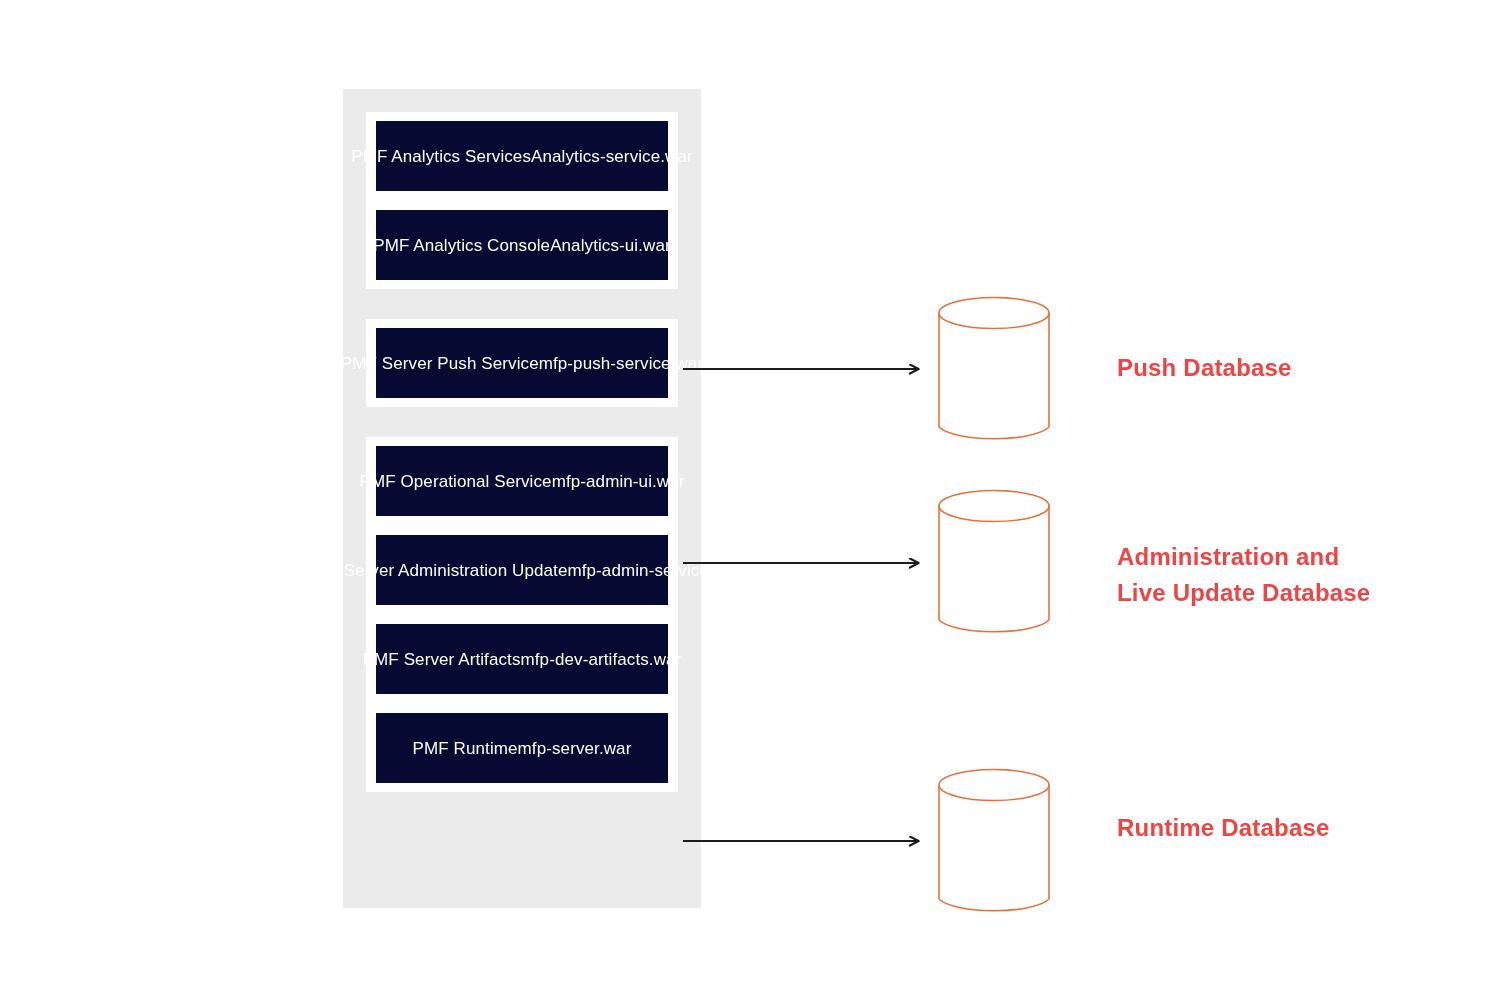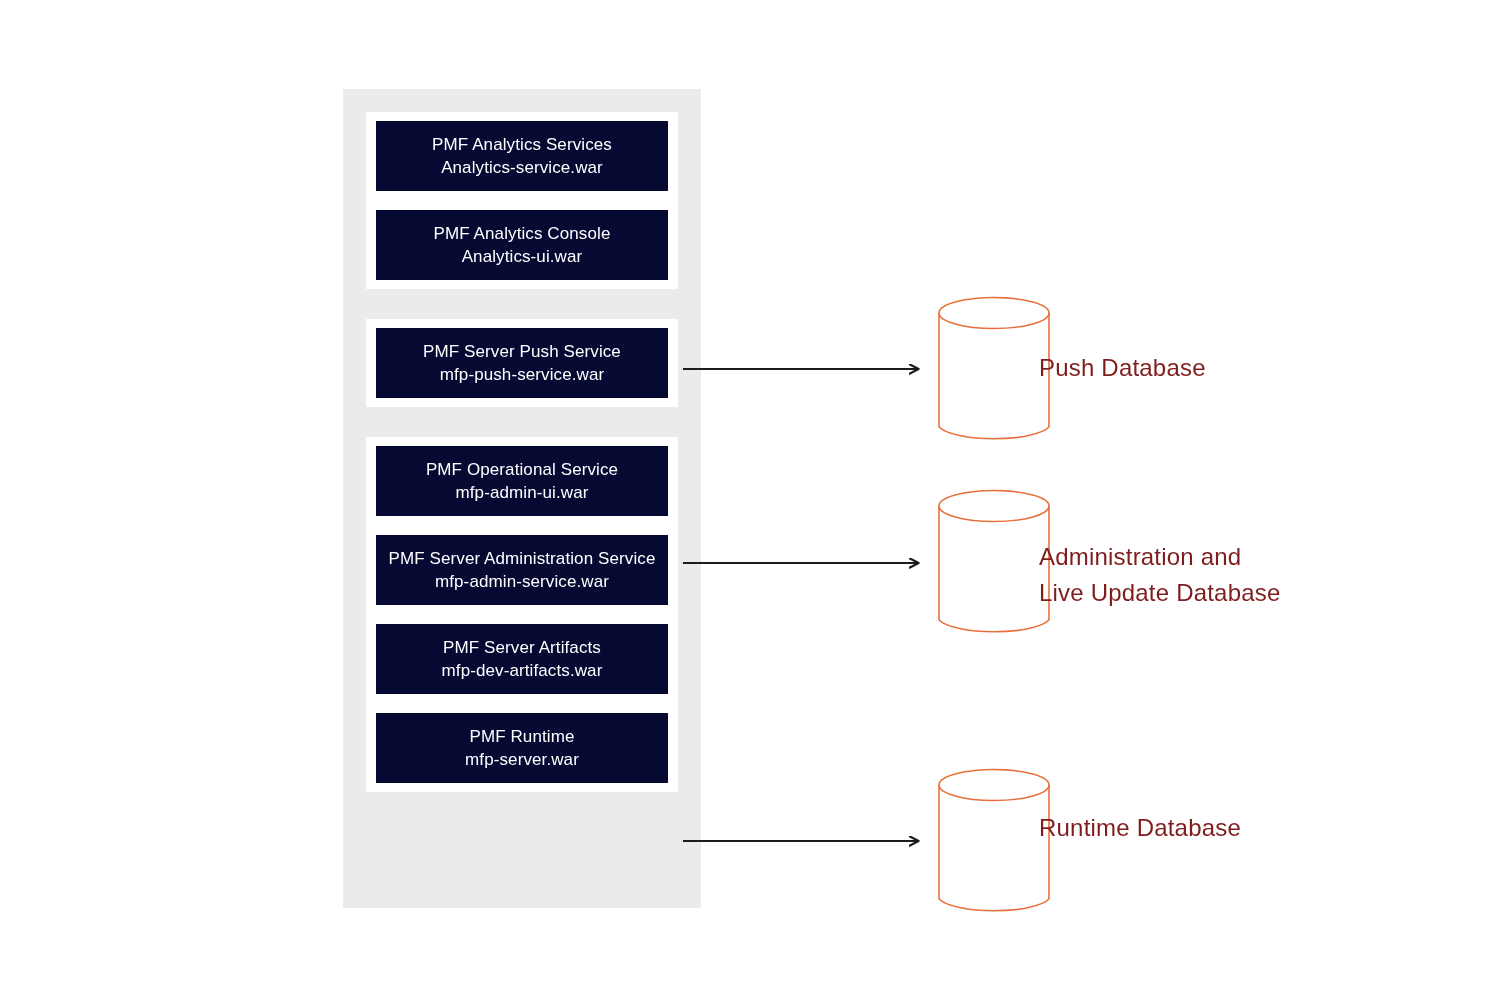--- a/index.html
+++ b/index.html
@@ -39,21 +39,21 @@
   .group.g1 { margin-bottom: 30px; }
   .group.g2 { margin-bottom: 30px; }
 
   .war-box {
     background: #060a33;
     color: #ffffff;
     width: 100%;
     box-sizing: border-box;
     height: 70px;
     display: flex;
-    flex-direction: column;
+    flex-direction: row;
     align-items: center;
     justify-content: center;
     text-align: center;
     font-size: 17px;
     line-height: 23px;
     letter-spacing: 0.1px;
     font-weight: 400;
   }
   .war-box + .war-box { margin-top: 19px; }
   .war-line { display: block; white-space: nowrap; }
@@ -71,25 +71,25 @@
   
   .db {
     position: absolute;
     width: 114px;
     height: 148px;
   }
   .db svg { display: block; width: 114px; height: 148px; }
 
   .db-label {
     position: absolute;
-    left: 1039px;
+    left: 1117px;
     font-size: 24px;
     line-height: 36px;
-    color: #7f1d1d;
-    font-weight: 400;
+    color: #ef4444;
+    font-weight: 700;
     letter-spacing: 0.2px;
     white-space: nowrap;
   }
   .db-label .l2 { display: block; }
 </style>
 </head>
 <body>
 
 <div class="server-panel">
 
@@ -110,21 +110,21 @@
       <span class="war-line">mfp-push-service.war</span>
     </div>
   </div>
 
   <div class="group g3">
     <div class="war-box">
       <span class="war-line">PMF Operational Service</span>
       <span class="war-line">mfp-admin-ui.war</span>
     </div>
     <div class="war-box">
-      <span class="war-line">PMF Server Administration Service</span>
+      <span class="war-line">PMF Server Administration Update</span>
       <span class="war-line">mfp-admin-service.war</span>
     </div>
     <div class="war-box">
       <span class="war-line">PMF Server Artifacts</span>
       <span class="war-line">mfp-dev-artifacts.war</span>
     </div>
     <div class="war-box">
       <span class="war-line">PMF Runtime</span>
       <span class="war-line">mfp-server.war</span>
     </div>

